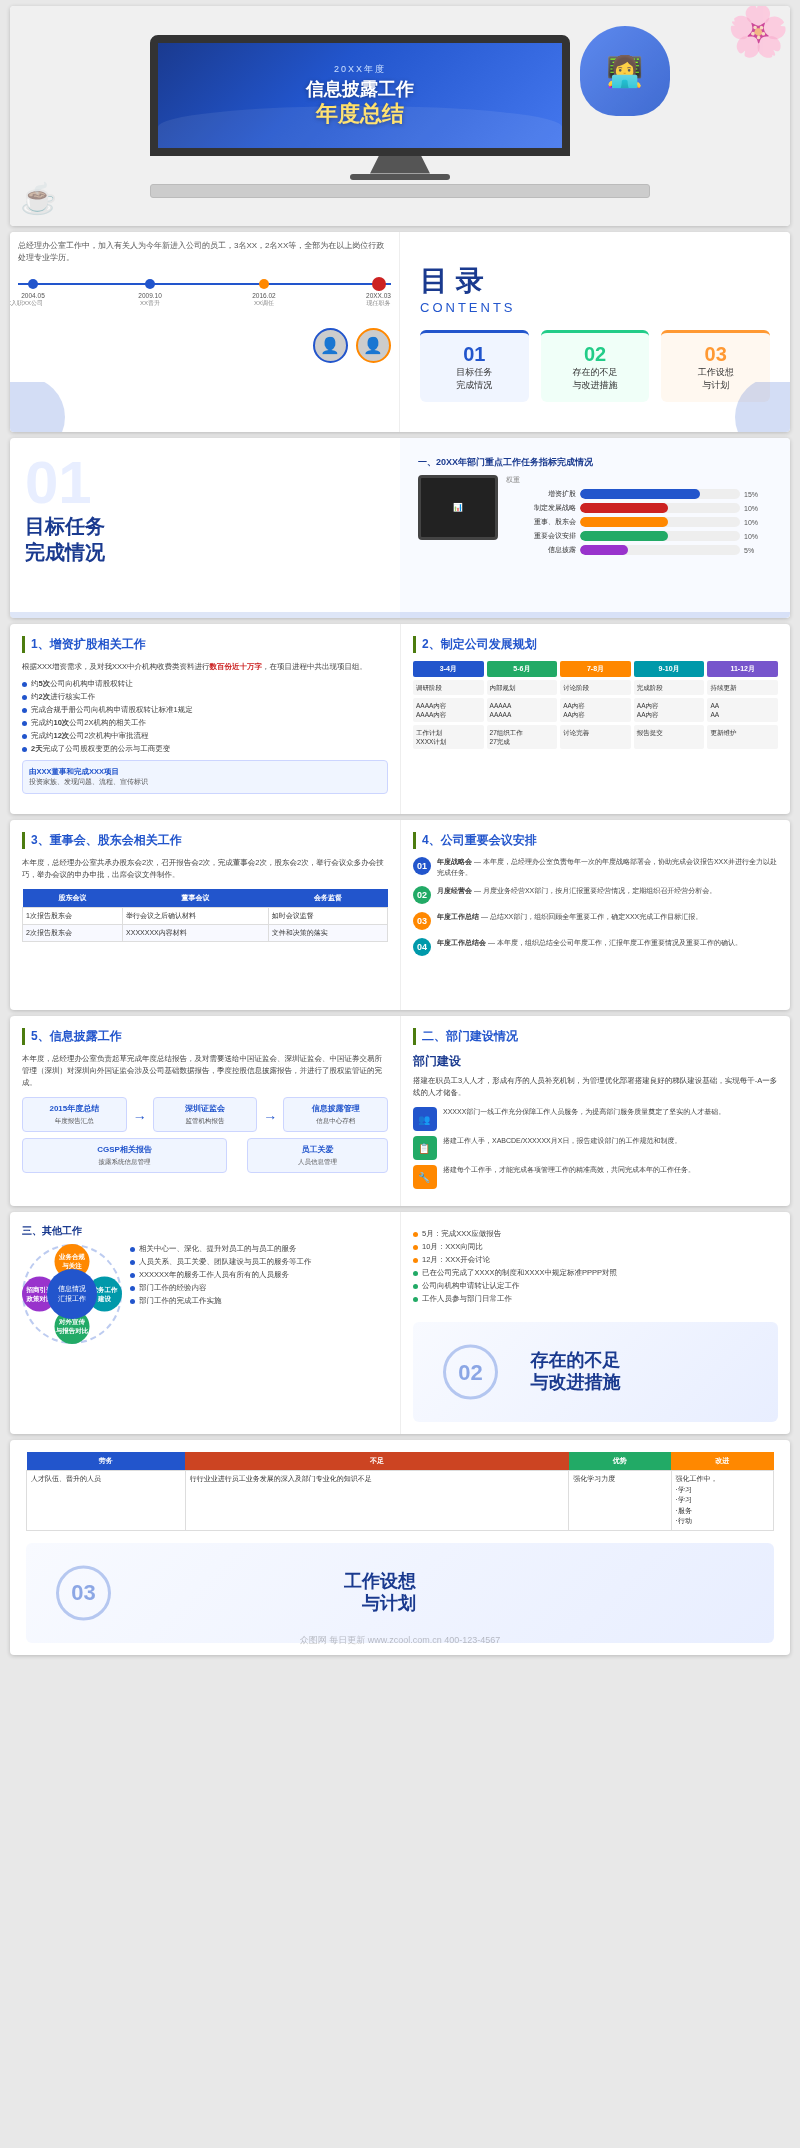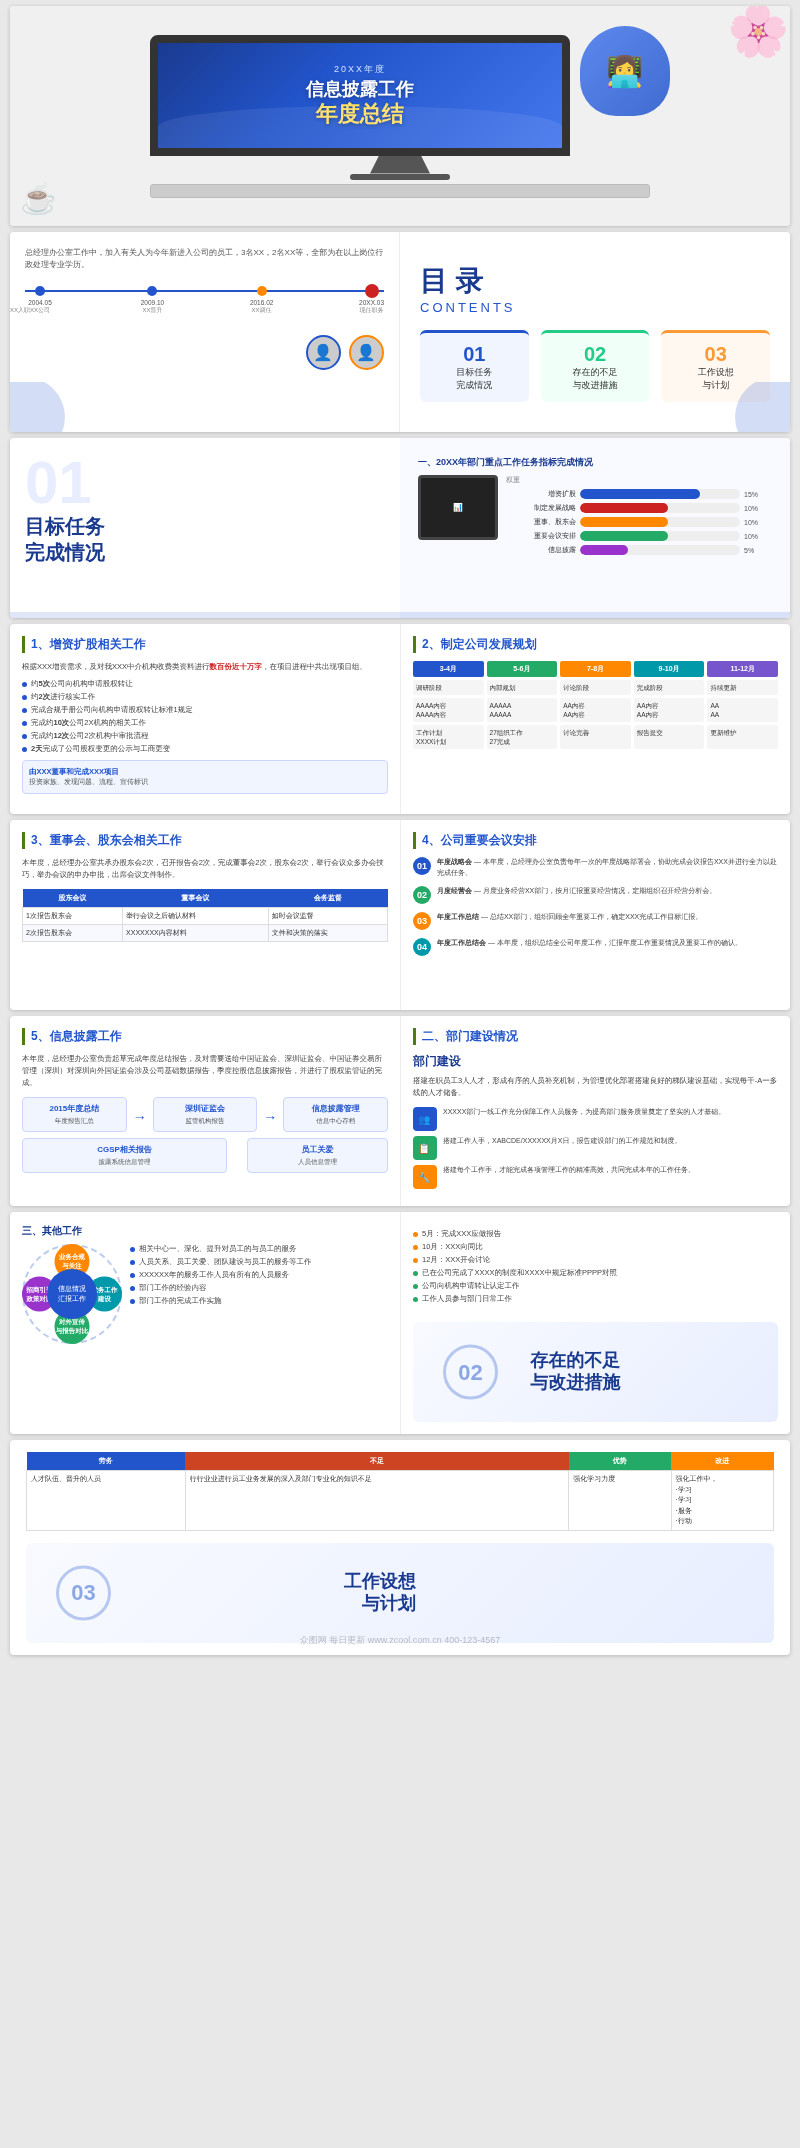--- a/index.html
+++ b/index.html
@@ -110,21 +110,21 @@
       border: 1px solid #bbb;
     }
 
     
     .slide-contents {
       height: 200px;
       display: flex;
     }
     .contents-left {
       width: 50%;
-      padding: 15px;
+      padding: 8px;
       background: #fff;
       border-right: 1px solid #eee;
     }
     .contents-right {
       width: 50%;
       padding: 15px 20px;
       background: #fff;
       display: flex;
       flex-direction: column;
       justify-content: center;

